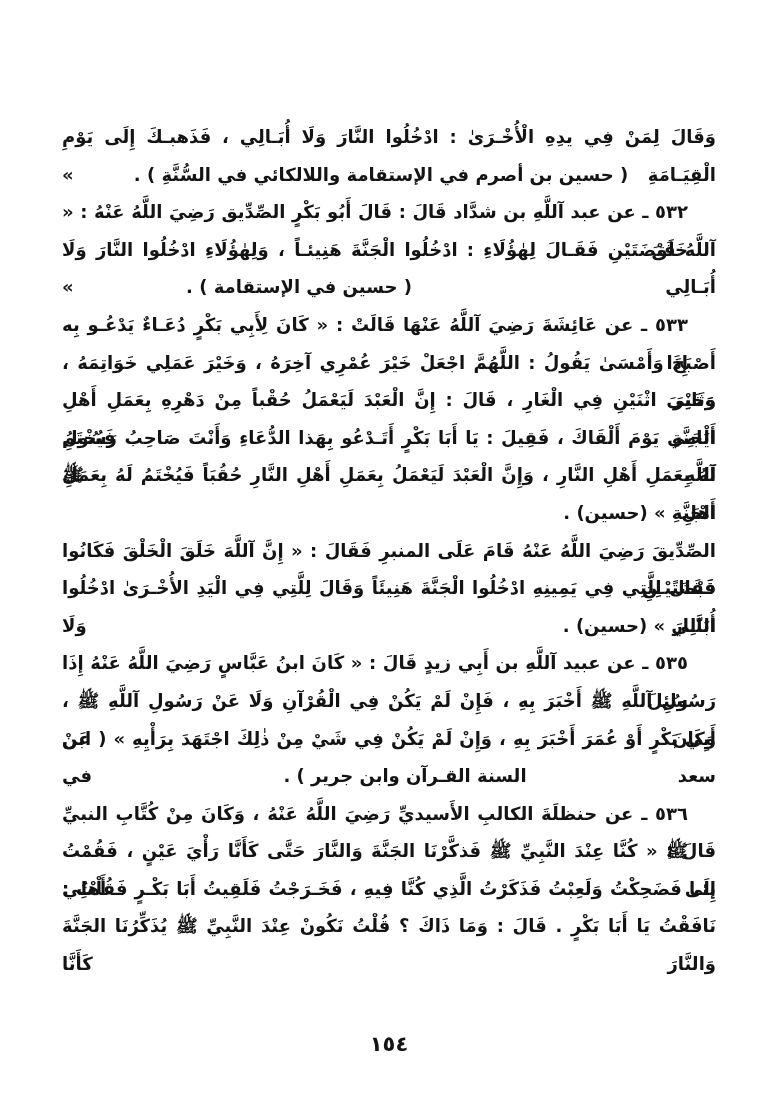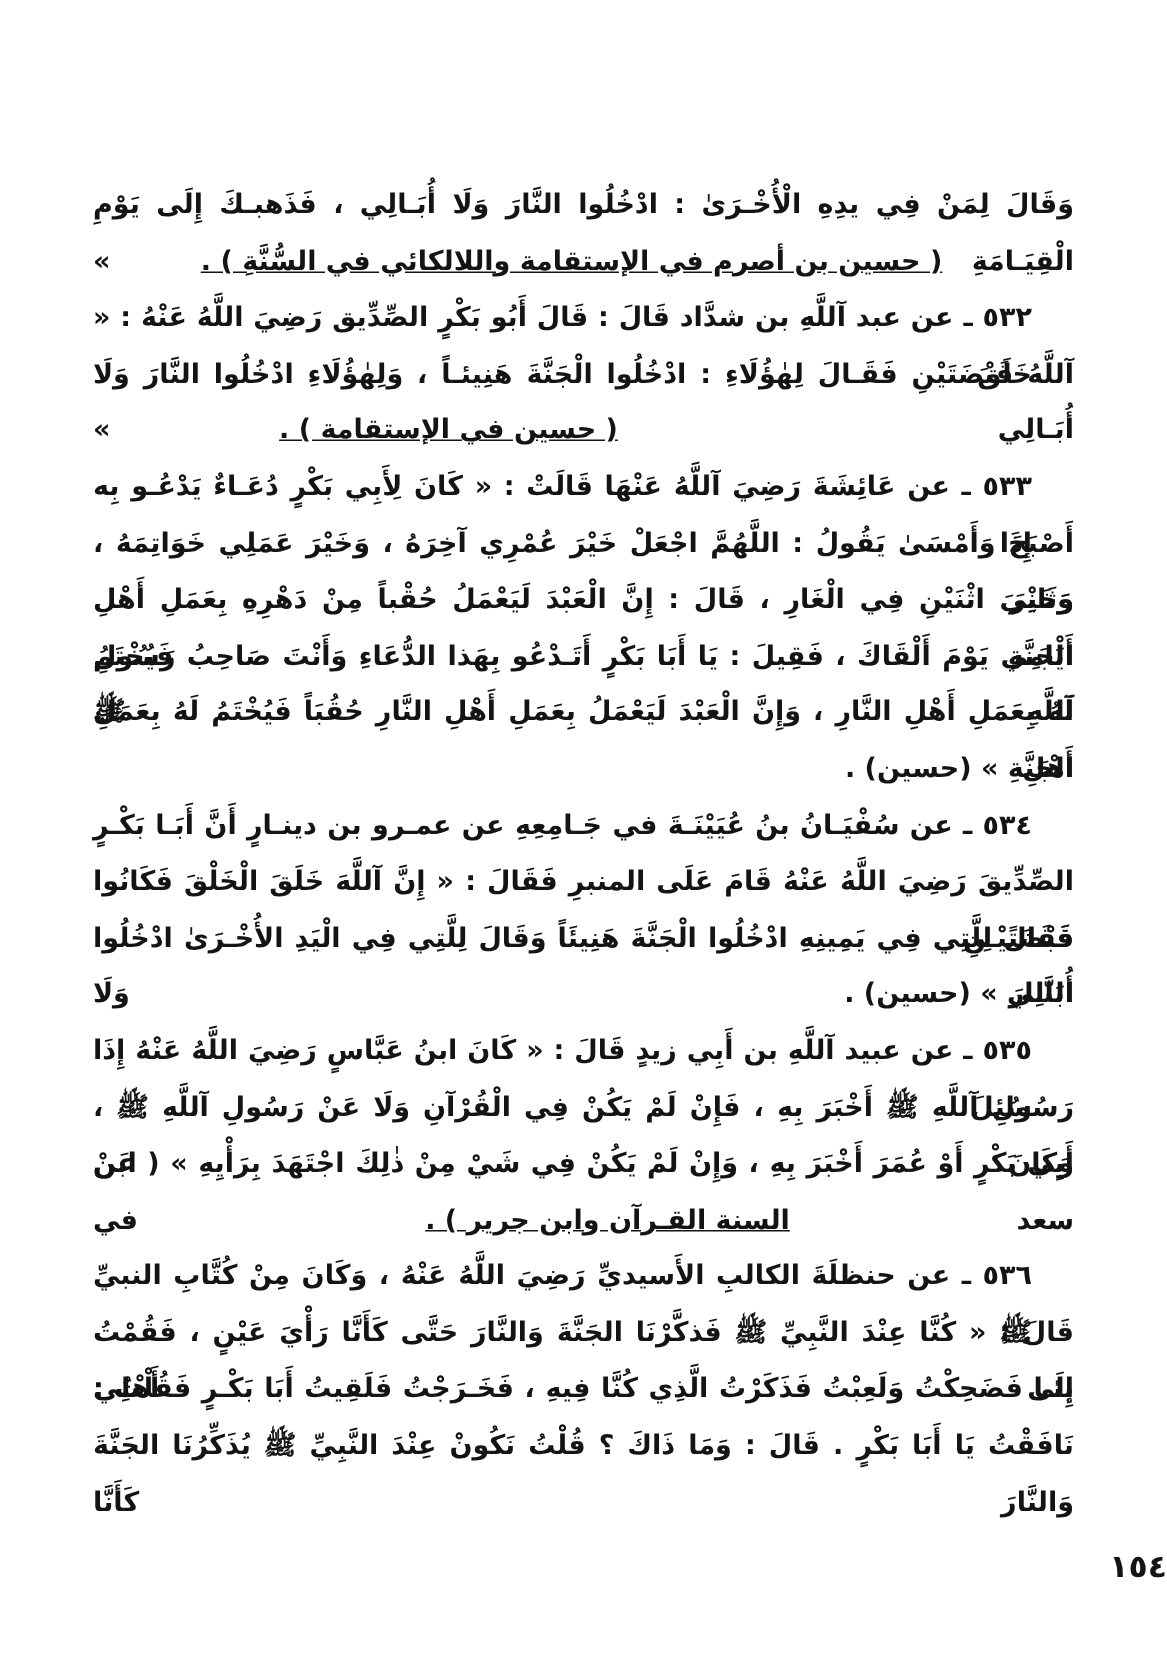--- a/index.html
+++ b/index.html
@@ -33,26 +33,27 @@
     line-height: 37.6px;
     font-size: 18px;
     font-weight: 700;
     letter-spacing: 0;
     text-align: justify;
     text-align-last: justify;
     text-justify: inter-word;
     overflow: visible;
     position: relative;
   }
-  .line.center { text-align: right; text-align-last: center; text-decoration: underline; }
+  .line.center { text-align: right; text-align-last: center; }
   .line.right  { text-align: center;  text-align-last: right; }
   .line.indent { padding-right: 28px; }
   .page-number {
     position: absolute;
     top: 1008px; left: 0; width: 778px;
+    text-align: center;
     font-size: 21px;
     font-weight: 700;
     color: var(--ink, #141414);
     font-family: "DejaVu Sans", sans-serif;
   }
 </style>
 </head>
 <body>
 
 <div class="page" style="--paper: #ffffff; --ink: #141414;">
@@ -61,21 +62,20 @@
       <div class="line center" style="transform: translateX(-8px);">( حسين بن أصرم في الإستقامة واللالكائي في السُّنَّةِ ) .</div>
       <div class="line indent">٥٣٢ ـ عن عبد آللَّهِ بن شدَّاد قَالَ : قَالَ أَبُو بَكْرٍ الصِّدِّيق رَضِيَ اللَّهُ عَنْهُ : « خَلَقَ</div>
       <div class="line">آللَّهُ قَبْضَتَيْنِ فَقَـالَ لِهٰؤُلَاءِ : ادْخُلُوا الْجَنَّةَ هَنِيئـاً ، وَلِهٰؤُلَاءِ ادْخُلُوا النَّارَ وَلَا أُبَـالِي »</div>
       <div class="line center" style="transform: translateX(-90px);">( حسين في الإستقامة ) .</div>
       <div class="line indent">٥٣٣ ـ عن عَائِشَةَ رَضِيَ آللَّهُ عَنْهَا قَالَتْ : « كَانَ لِأَبِي بَكْرٍ دُعَـاءٌ يَدْعُـو بِه إِذَا</div>
       <div class="line">أَصْبَحَ وَأَمْسَىٰ يَقُولُ : اللَّهُمَّ اجْعَلْ خَيْرَ عُمْرِي آخِرَهُ ، وَخَيْرَ عَمَلِي خَوَاتِمَهُ ، وَخَيْرَ</div>
       <div class="line">وَثَانِيَ اثْنَيْنِ فِي الْغَارِ ، قَالَ : إِنَّ الْعَبْدَ لَيَعْمَلُ حُقْباً مِنْ دَهْرِهِ بِعَمَلِ أَهْلِ الْجَنَّةِ فَيُخْتَمُ</div>
       <div class="line">أَيَامِي يَوْمَ أَلْقَاكَ ، فَقِيلَ : يَا أَبَا بَكْرٍ أَتَـدْعُو بِهَذا الدُّعَاءِ وَأَنْتَ صَاحِبُ رَسُولِ آللَّهِ ﷺ</div>
       <div class="line">لَهُ بِعَمَلِ أَهْلِ النَّارِ ، وَإِنَّ الْعَبْدَ لَيَعْمَلُ بِعَمَلِ أَهْلِ النَّارِ حُقُبَاً فَيُخْتَمُ لَهُ بِعَمَلِ أَهْلِ</div>
       <div class="line right">الجَنَّةِ » (حسين) .</div>
-      <div class="line indent">٥٣٤ ـ عن سُفْيَـانُ بنُ عُيَيْنَـةَ في جَـامِعِهِ عن عمـرو بن دينـارٍ أَنَّ أَبَـا بَكْـرٍ</div>
       <div class="line">الصِّدِّيقَ رَضِيَ اللَّهُ عَنْهُ قَامَ عَلَى المنبرِ فَقَالَ : « إِنَّ آللَّهَ خَلَقَ الْخَلْقَ فَكَانُوا قَبْضَتَيْـنِ</div>
       <div class="line">فَقَالَ لِلَّتِي فِي يَمِينِهِ ادْخُلُوا الْجَنَّةَ هَنِيئَاً وَقَالَ لِلَّتِي فِي الْيَدِ الأُخْـرَىٰ ادْخُلُوا النَّـارَ وَلَا</div>
       <div class="line right">أُبَالِي » (حسين) .</div>
       <div class="line indent">٥٣٥ ـ عن عبيد آللَّهِ بن أَبِي زيدٍ قَالَ : « كَانَ ابنُ عَبَّاسٍ رَضِيَ اللَّهُ عَنْهُ إِذَا سُئِلَ</div>
       <div class="line">رَسُولِ آللَّهِ ﷺ أَخْبَرَ بِهِ ، فَإِنْ لَمْ يَكُنْ فِي الْقُرْآنِ وَلَا عَنْ رَسُولِ آللَّهِ ﷺ ، وَكَانَ عَنْ</div>
       <div class="line">أَبِي بَكْرٍ أَوْ عُمَرَ أَخْبَرَ بِهِ ، وَإِنْ لَمْ يَكُنْ فِي شَيْ مِنْ ذٰلِكَ اجْتَهَدَ بِرَأْيِهِ » ( ابن سعد في</div>
       <div class="line center" style="transform: translateX(16px);">السنة القـرآن وابن جرير ) .</div>
       <div class="line indent">٥٣٦ ـ عن حنظلَةَ الكالبِ الأَسيديِّ رَضِيَ اللَّهُ عَنْهُ ، وَكَانَ مِنْ كُتَّابِ النبيِّ ﷺ</div>
       <div class="line">قَالَ : « كُنَّا عِنْدَ النَّبِيِّ ﷺ فَذكَّرْنَا الجَنَّةَ وَالنَّارَ حَتَّى كَأَنَّا رَأْيَ عَيْنٍ ، فَقُمْتُ إِلَى أَهْلِي</div>
       <div class="line">يئـا فَضَحِكْتُ وَلَعِبْتُ فَذَكَرْتُ الَّذِي كُنَّا فِيهِ ، فَخَـرَجْتُ فَلَقِيتُ أَبَا بَكْـرٍ فَقُلْتُ :</div>

